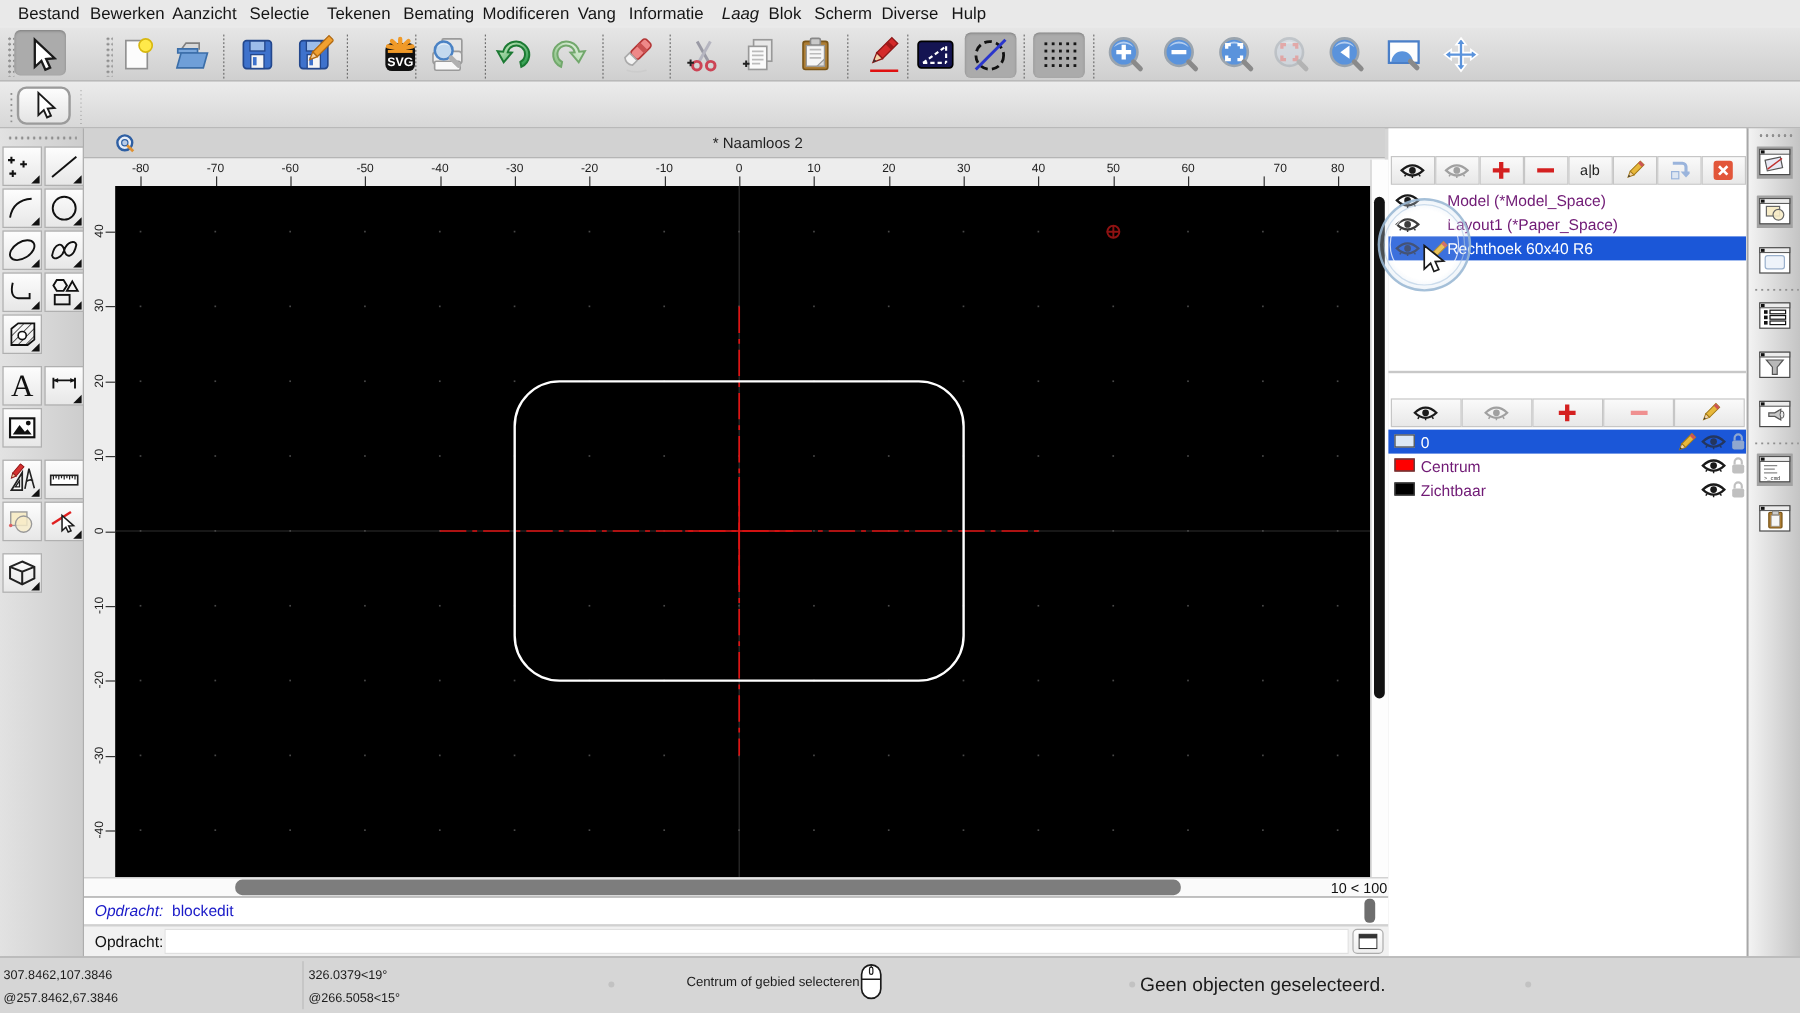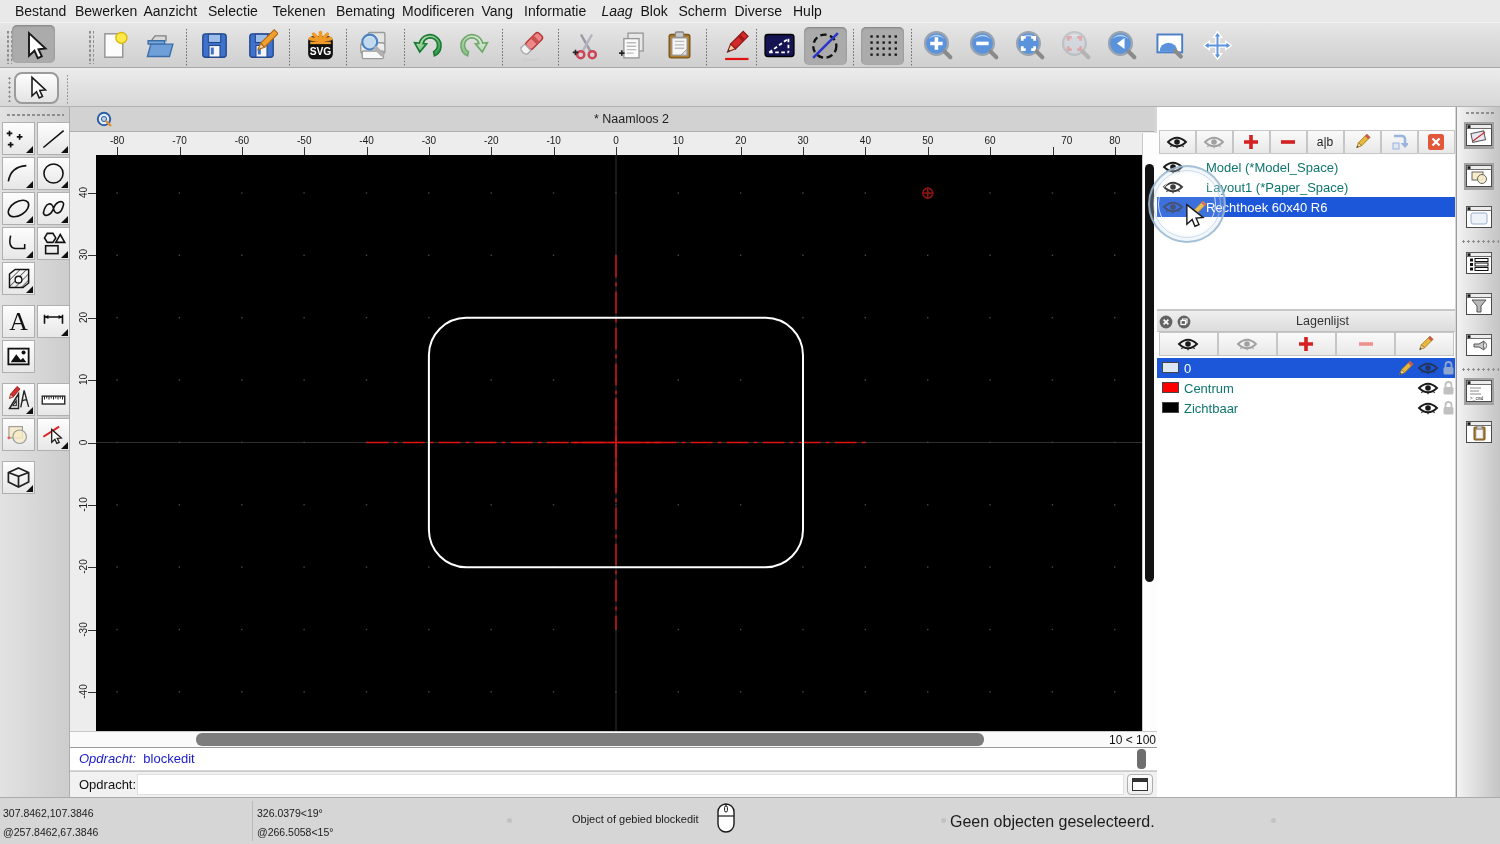--- a/index.html
+++ b/index.html
@@ -34,21 +34,21 @@
   #vruler { left:70px; top:155px; width:26px; height:576px; background:#ededed; }
   .rlab { position:absolute; font-size:10px; color:#1c1c1c; }
   #canvas { left:96px; top:155px; width:1046px; height:576px; background:#000; }
   #dock { left:1157px; top:107px; width:298px; height:690px; background:#fff; }
   .docktitle { position:absolute; left:0; width:298px; height:21px; padding-left:33px;
     background:linear-gradient(#efefef,#dcdcdc); border-bottom:1px solid #c0c0c0;
     font-size:12.5px; color:#333; text-align:center; line-height:21px; }
   .dockbtn { position:absolute; background:linear-gradient(#fafafa,#e8e8e8);
     border:1px solid #c6c6c6;text-align:right; }
   .listrow { position:absolute; left:0; width:298px; height:20px;
-    font-size:13px; color:#0f766e; }
+    font-size:13px; color:#701a75; }
   #righttb { left:1456px; top:107px; width:44px; height:690px;
     background:linear-gradient(90deg,#f3f3f3,#c4c4c4); border-left:1px solid #9c9c9c; }
   #statusbar { left:0; top:797px; width:1500px; height:47px; background:#d6d6d6;
     border-top:1px solid #ababab; font-size:11px; color:#1c1c1c; }
 </style></head>
 <body>
 
 <div class="abs" id="menubar">
 <span style="position:absolute;left:15px;top:3px;">Bestand</span>
 <span style="position:absolute;left:75px;top:3px;">Bewerken</span>
@@ -102,21 +102,21 @@
 <div class="tbico" style="left:244.5px;top:6px;"><svg width="33" height="33" viewBox="0 0 24 24">
         <rect x="3.5" y="3.5" width="17" height="17" rx="2" fill="#3e72cc" stroke="#23478c"></rect>
         <rect x="7.5" y="3.8" width="9" height="6" fill="#9dbdea" stroke="#23478c" stroke-width="0.8"></rect>
         <rect x="8" y="12" width="8" height="8.4" fill="#f5f5f5" stroke="#23478c" stroke-width="0.8"></rect>
         <rect x="9.3" y="13.5" width="2.2" height="5" fill="#3e72cc"></rect>
         <g transform="rotate(45 16 8)">
           <rect x="14.4" y="-1" width="4" height="14" fill="#f0a030" stroke="#b06810" stroke-width="0.8"></rect>
           <path d="M14.4,13 L16.4,17.5 L18.4,13 Z" fill="#f4d0a0" stroke="#b06810" stroke-width="0.8"></path>
         </g>
       </svg></div>
-<div class="tbico" style="left:304px;top:6px;"><svg width="33" height="33" viewBox="0 0 24 24">
+<div class="tbico" style="left:317px;top:6px;"><svg width="33" height="33" viewBox="0 0 24 24">
         <rect x="3" y="5" width="18" height="17" rx="4" fill="#101010"></rect>
         <g stroke="#f09a28" stroke-width="2.6" stroke-linecap="round">
           <line x1="12" y1="8.5" x2="12" y2="2.5"></line>
           <line x1="12" y1="8.5" x2="7" y2="3.8"></line>
           <line x1="12" y1="8.5" x2="17" y2="3.8"></line>
           <line x1="12" y1="8.5" x2="4.6" y2="7"></line>
           <line x1="12" y1="8.5" x2="19.4" y2="7"></line>
         </g>
         <rect x="4.5" y="9.2" width="15" height="1.8" fill="#f09a28"></rect>
         <text x="12" y="19" font-size="7.5" font-weight="bold" fill="#fff" text-anchor="middle" font-family="Liberation Sans">SVG</text>
@@ -722,27 +722,20 @@
           <g transform="rotate(45 10 10)">
             <rect x="8" y="1" width="4.4" height="12" fill="#e8b83a" stroke="#a07818" stroke-width="0.8"></rect>
             <rect x="8" y="1" width="4.4" height="2.6" fill="#cc5555"></rect>
             <path d="M8,13 L12.4,13 L10.2,17.8 Z" fill="#f3d3a8" stroke="#a07818" stroke-width="0.8"></path>
             <path d="M9.4,15.8 L11,15.8 L10.2,17.8 Z" fill="#333"></path>
           </g>
         </svg></span>
       <span style="position:absolute;left:49px;top:2.5px;">Rechthoek 60x40 R6</span>
     </div>
 <div class="abs" style="left:0;top:202px;width:298px;height:2px;background:#c8c8c8;"></div>
-<div class="docktitle" style="top:204px;">Lagenlijst<svg width="34" height="14" viewBox="0 0 34 14" style="position:absolute;left:2px;top:3.5px;">
-        <circle cx="7" cy="7" r="6.4" fill="#636363"></circle>
-        <path d="M4.6,4.6 L9.4,9.4 M9.4,4.6 L4.6,9.4" stroke="#fff" stroke-width="1.6"></path>
-        <circle cx="25" cy="7" r="6.4" fill="#636363"></circle>
-        <rect x="22" y="5.5" width="4.5" height="4" fill="none" stroke="#fff" stroke-width="1.2"></rect>
-        <path d="M23.5,5.5 v-1.5 h4.5 v4 h-1.5" fill="none" stroke="#fff" stroke-width="1.2"></path>
-      </svg></div>
 <div class="dockbtn" style="left:1.5px;top:225px;width:59.2px;height:24px;display:flex;align-items:center;justify-content:center;">
       <svg width="22" height="14" viewBox="0 0 22 14">
         <path d="M2,7 Q11,-1.5 20,7 Q11,15.5 2,7 Z" fill="none" stroke="#1a1a1a" stroke-width="1.8"></path>
         <circle cx="11" cy="7" r="2.8" fill="#1a1a1a"></circle>
         <path d="M5.5,10.5 L4.5,12 M11,11.6 L11,13.3 M16.5,10.5 L17.5,12" stroke="#1a1a1a" stroke-width="1.2"></path>
       </svg>
     </div>
 <div class="dockbtn" style="left:60.7px;top:225px;width:59.2px;height:24px;display:flex;align-items:center;justify-content:center;">
       <svg width="22" height="14" viewBox="0 0 22 14">
         <path d="M2,7 Q11,-1.5 20,7 Q11,15.5 2,7 Z" fill="none" stroke="#a0a0a0" stroke-width="1.8"></path>
@@ -903,20 +896,20 @@
 </div>
 <div class="abs" id="statusbar">
 <div class="abs" style="left:3px;top:9px;font-size:10.5px;">307.8462,107.3846</div>
 <div class="abs" style="left:3px;top:28px;font-size:10.5px;">@257.8462,67.3846</div>
 <div class="abs" style="left:252px;top:3px;width:1px;height:40px;background:#bbb;"></div>
 <div class="abs" style="left:257px;top:9px;font-size:10.5px;">326.0379&lt;19°</div>
 <div class="abs" style="left:257px;top:28px;font-size:10.5px;">@266.5058&lt;15°</div>
 <div class="abs" style="left:507px;top:20px;width:5px;height:5px;border-radius:50%;background:#c2c2c2;"></div>
 <div class="abs" style="left:941px;top:20px;width:5px;height:5px;border-radius:50%;background:#c2c2c2;"></div>
 <div class="abs" style="left:1271px;top:20px;width:5px;height:5px;border-radius:50%;background:#c2c2c2;"></div>
-<div class="abs" style="left:572px;top:15px;font-size:11px;">Object of gebied blockedit</div>
+<div class="abs" style="left:572px;top:15px;font-size:11px;">Centrum of gebied selecteren</div>
 <div class="abs" style="left:950px;top:15px;font-size:16px;">Geen objecten geselecteerd.</div>
 <svg width="22" height="32" viewBox="0 0 22 32" style="position:absolute;left:715px;top:4px;">
 <rect x="3" y="2" width="16" height="28" rx="8" fill="#fff" stroke="#1a1a1a" stroke-width="1.4"></rect>
 <line x1="3" y1="14" x2="19" y2="14" stroke="#1a1a1a" stroke-width="1.2"></line>
 <line x1="11" y1="2" x2="11" y2="8" stroke="#1a1a1a" stroke-width="1"></line>
 <rect x="9.6" y="4" width="2.8" height="6" rx="1.4" fill="#fff" stroke="#1a1a1a" stroke-width="1"></rect>
 </svg>
 </div>
 </body></html>

